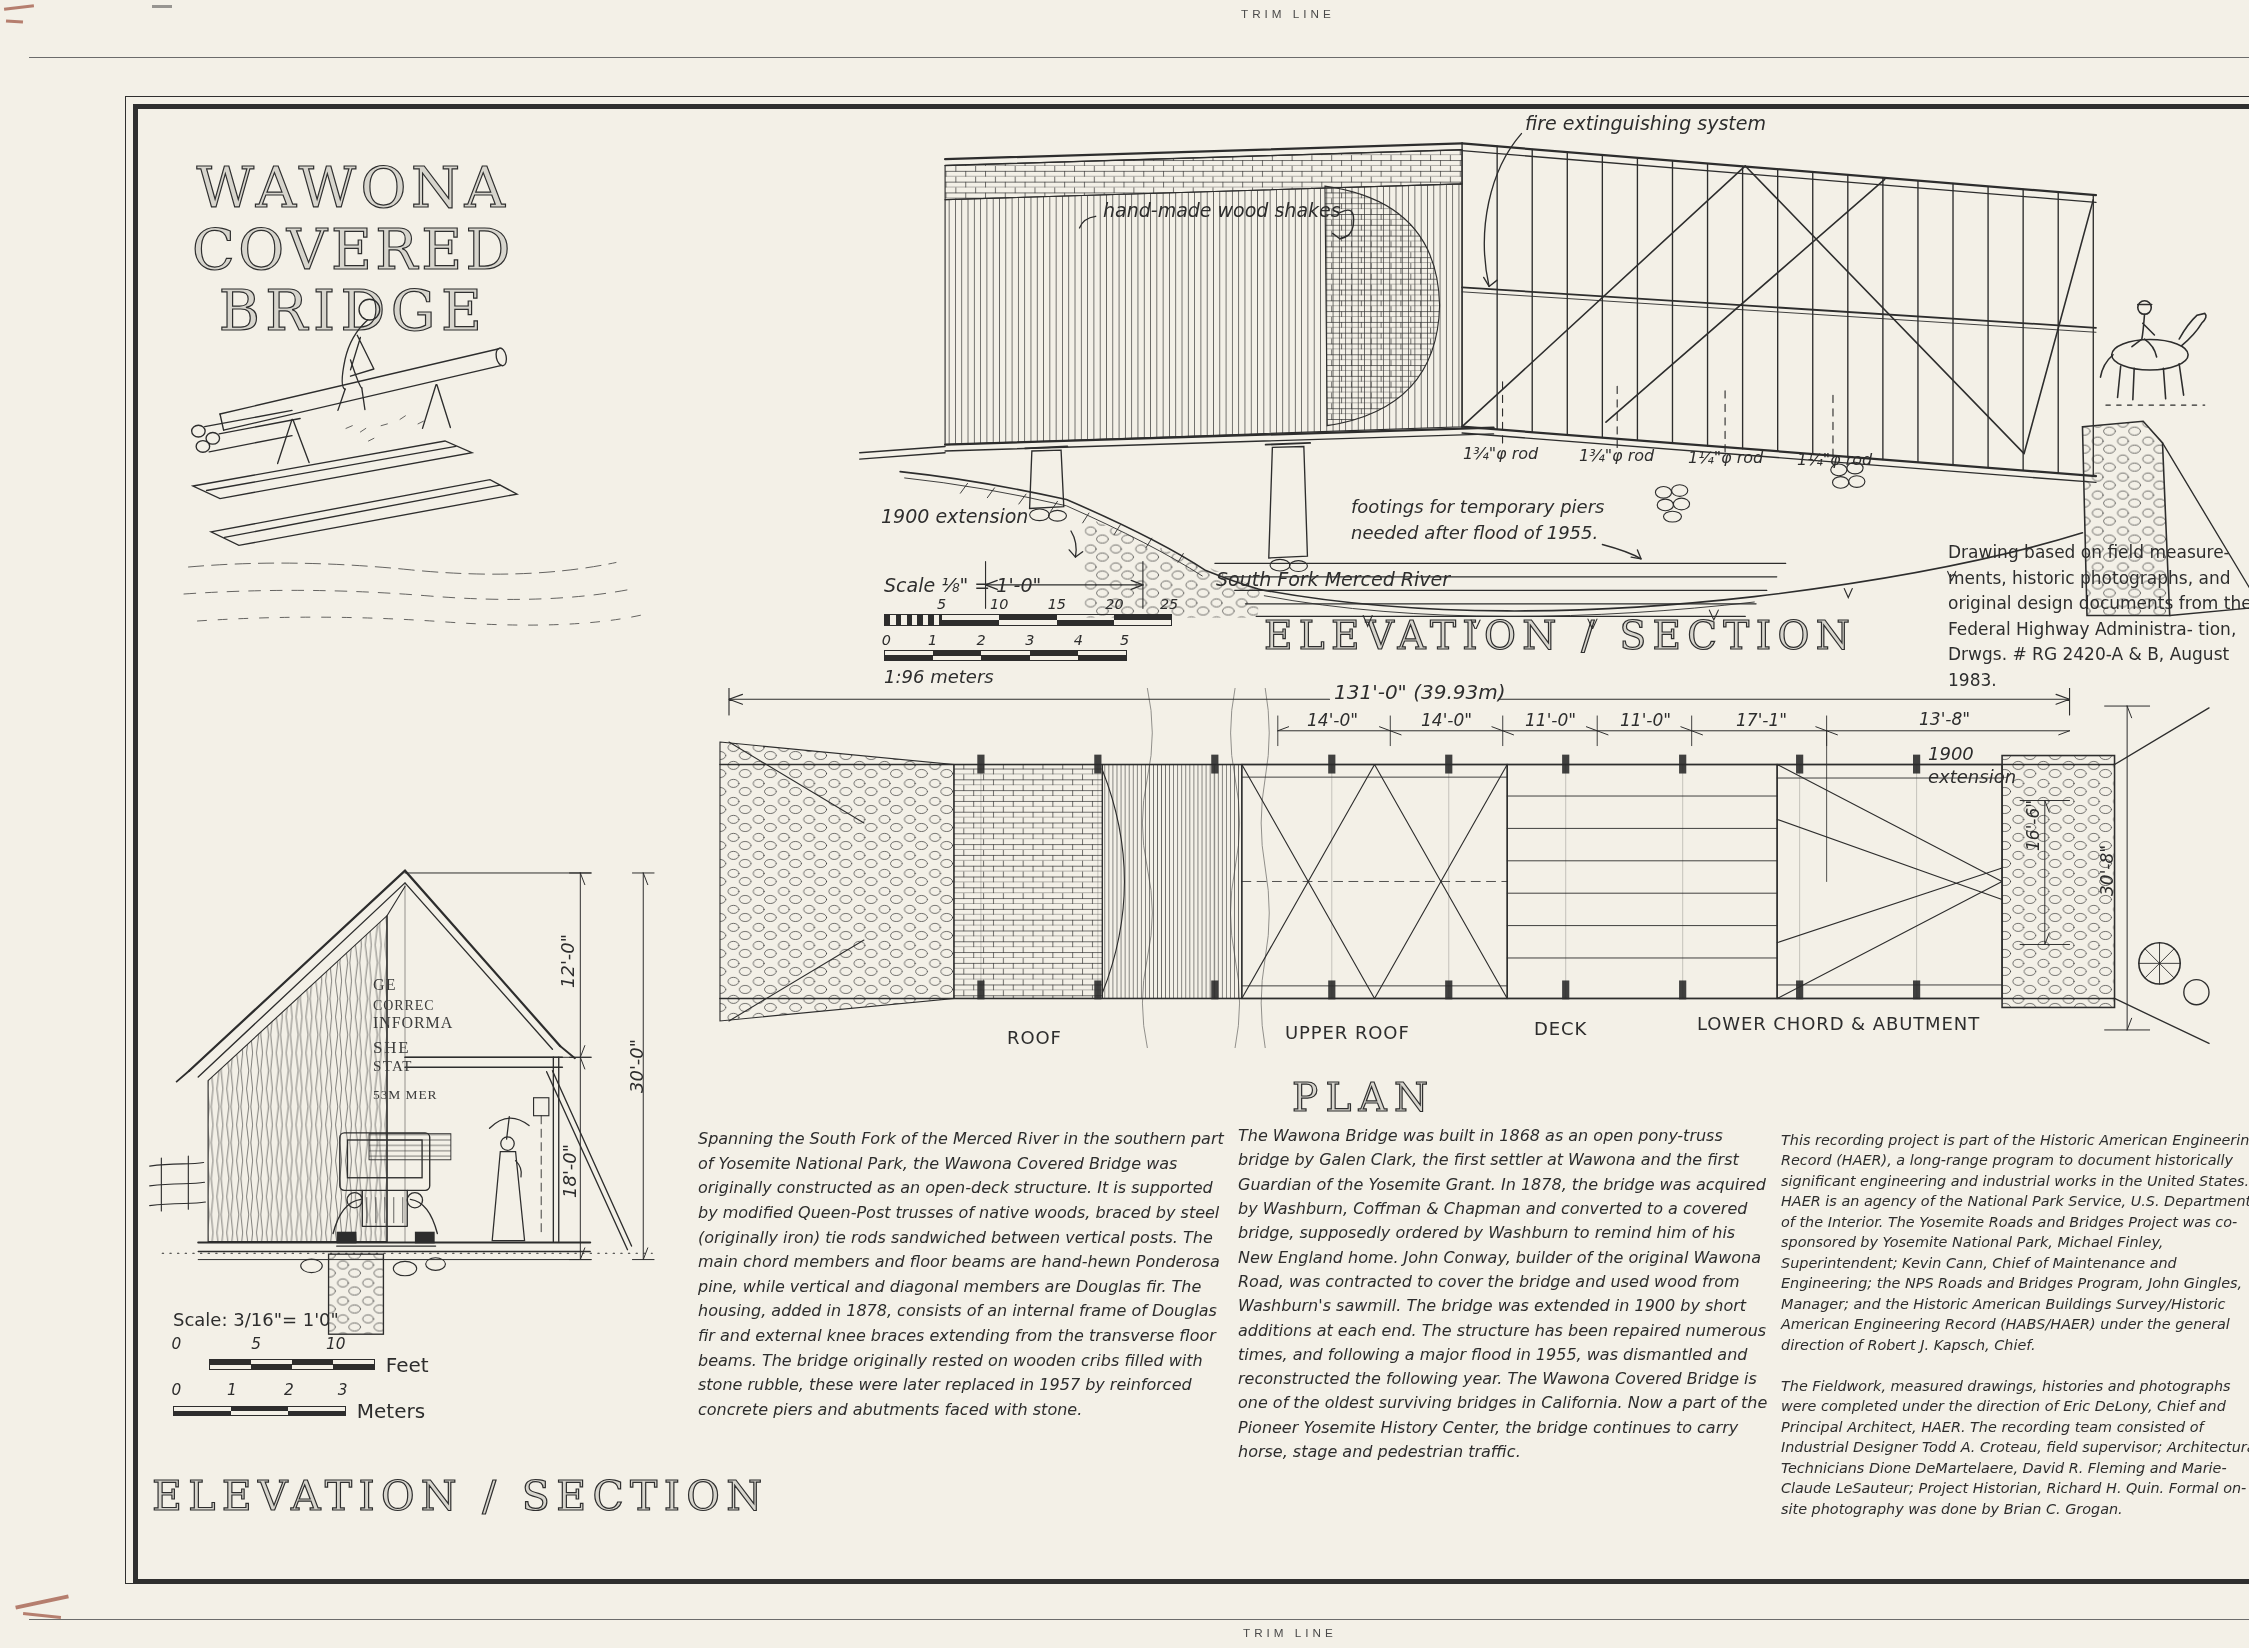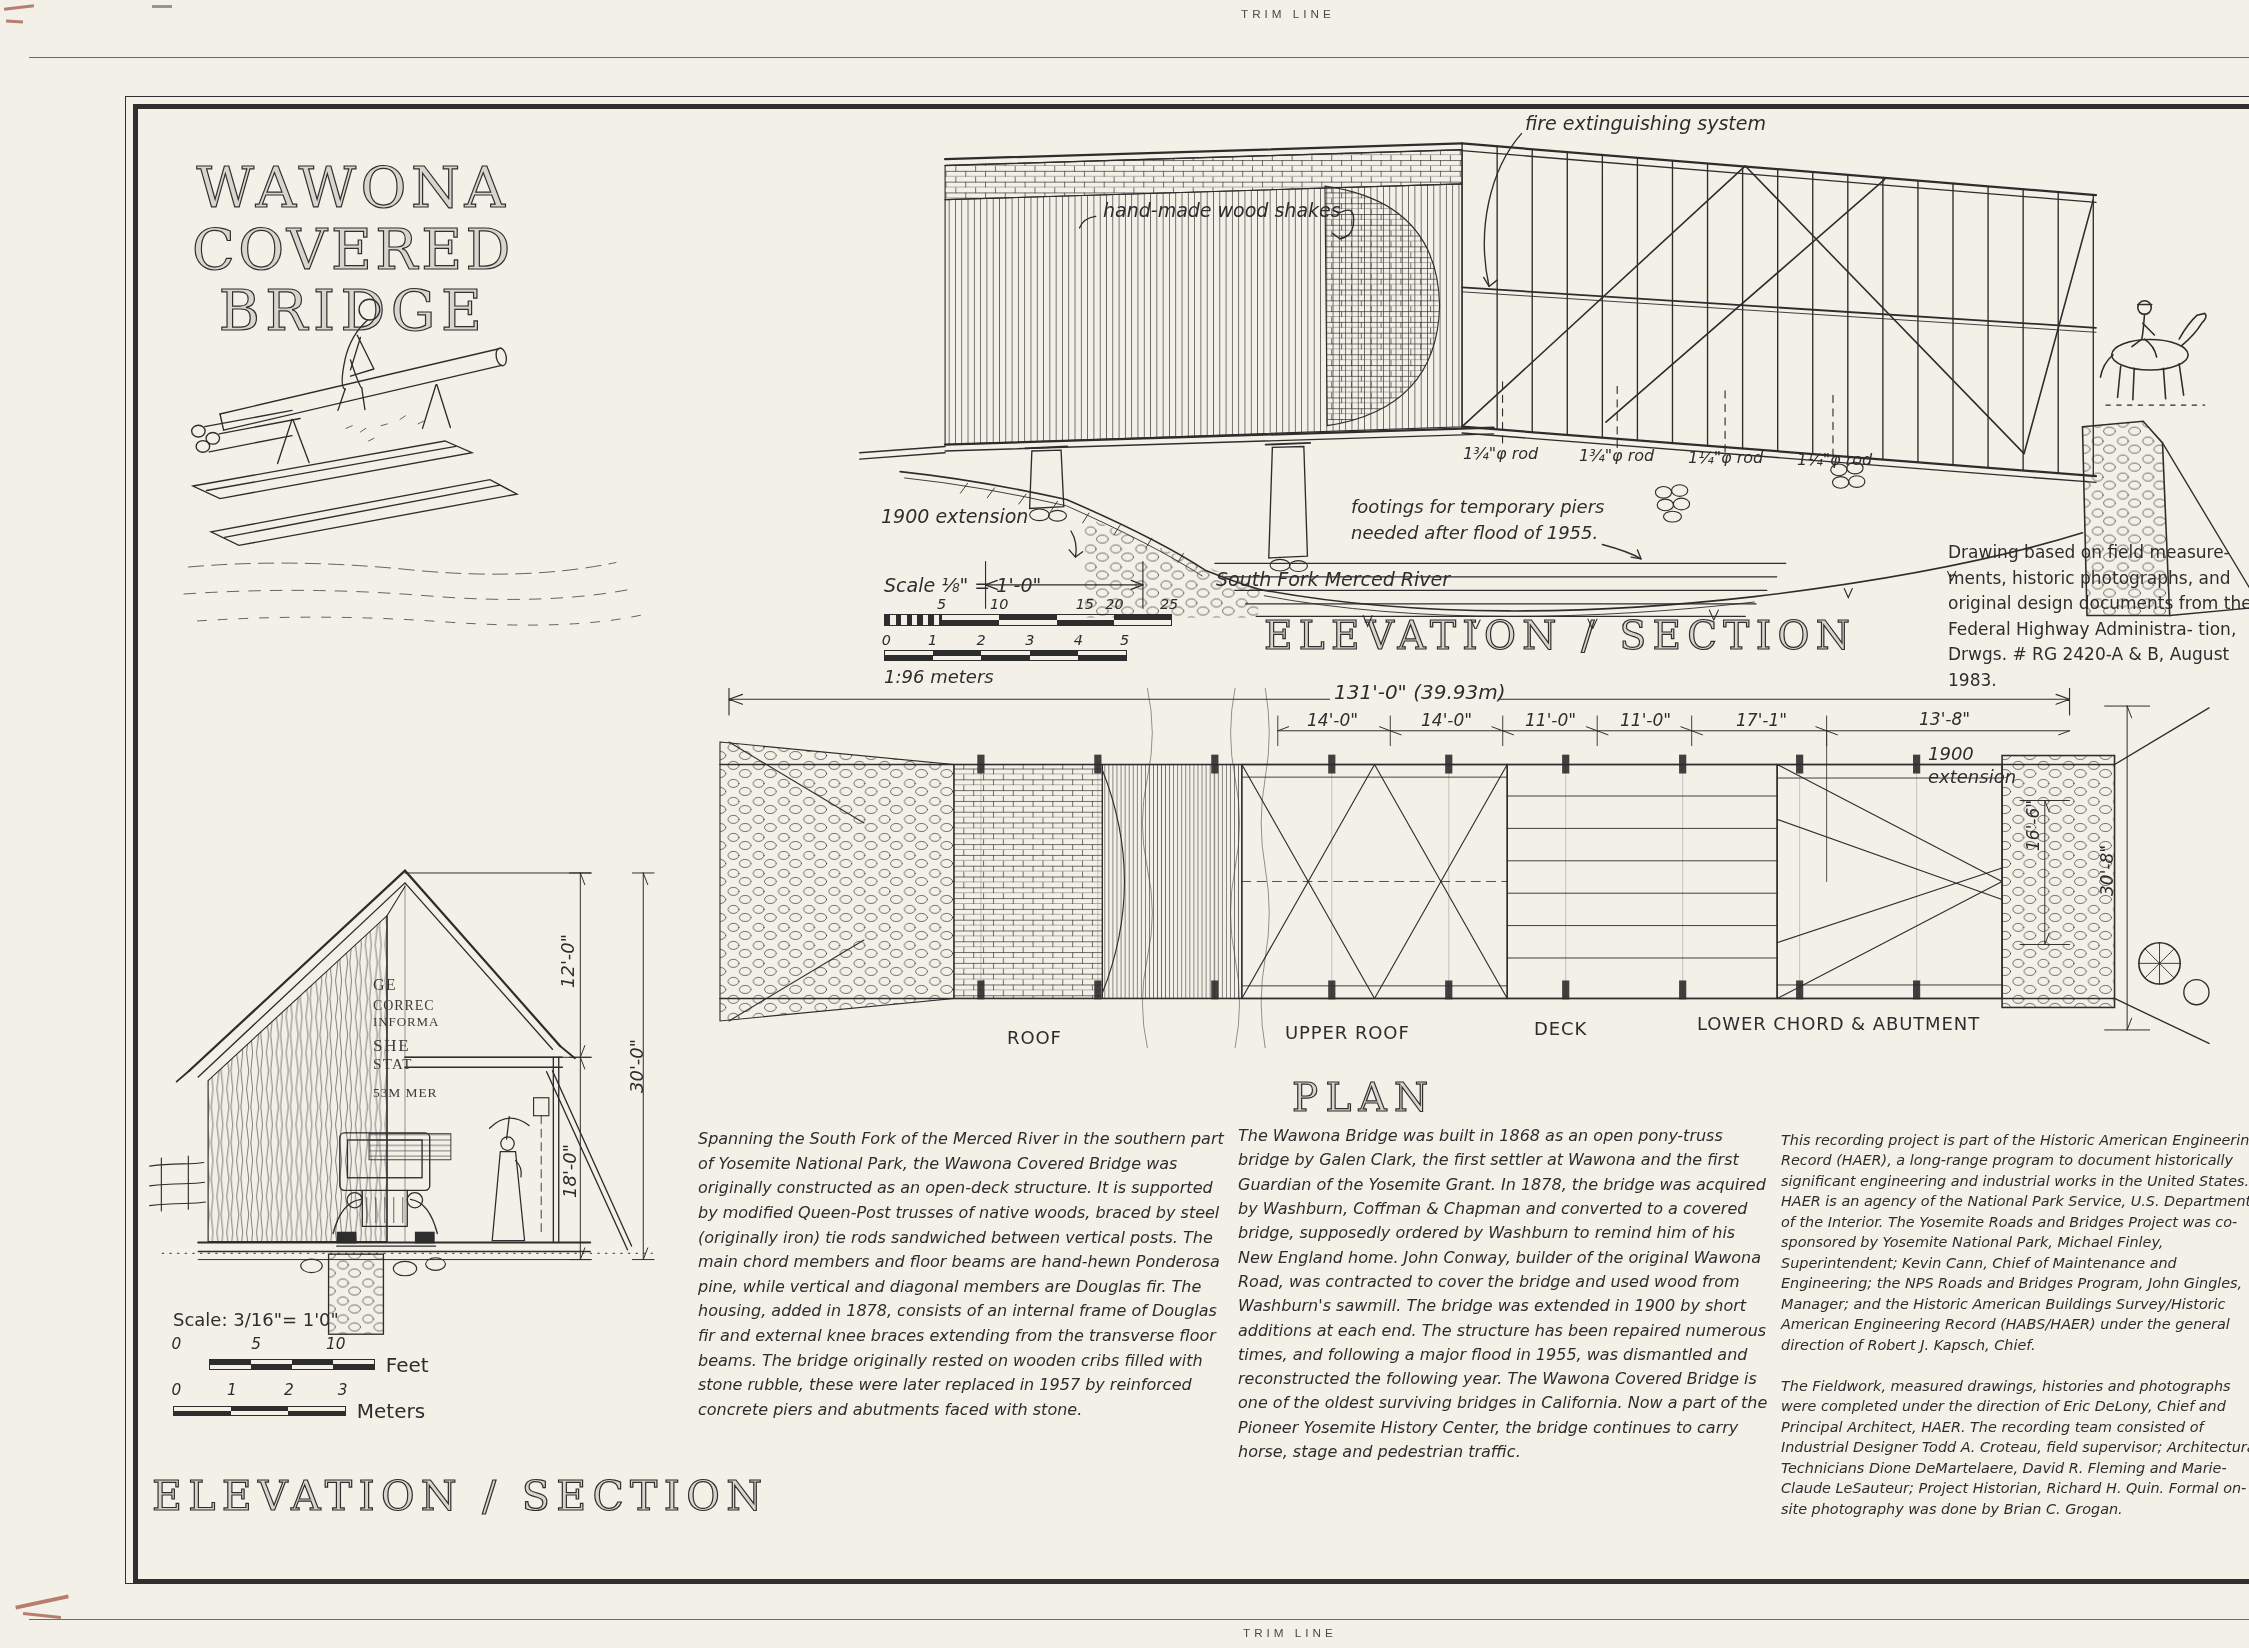--- a/index.html
+++ b/index.html
@@ -196,21 +196,21 @@
   <div class="abs hand script" style="left:1797px;top:450px;font-size:16px;white-space:nowrap;">1¼"φ rod</div>
   <div class="abs hand script" style="left:1351px;top:494px;width:261px;font-size:18px;line-height:1.45;">footings for temporary piers needed after flood of 1955.</div>
   <div class="abs hand script" style="left:1216px;top:568px;font-size:19px;white-space:nowrap;">South Fork Merced River</div>
   <div class="abs hand script" style="left:881px;top:505px;font-size:19px;white-space:nowrap;">1900 extension</div>
 
   <div class="abs" style="left:884px;top:574px;width:315px;">
     <div class="hand script" style="font-size:19px;">Scale ⅛" = 1'-0"</div>
     <div class="ticks hand" style="width:288px;font-size:14.4px;">
       <span style="left:20%;">5</span>
       <span style="left:40%;">10</span>
-      <span style="left:60%;margin-left:28px;">15</span>
+      <span style="left:60%;">15</span>
       <span style="left:80%;">20</span>
       <span style="left:99%;">25</span>
     </div>
     <div class="sbar" style="width:288px;height:11.7px;">
       <div class="cChk"></div>
         <div class="cB"></div>
         <div class="cA"></div>
         <div class="cB"></div>
         <div class="cA"></div>
     </div>
@@ -406,21 +406,21 @@
       <path d="M966,60 H1014 M966,470 H1014 M966,920 H1014"></path>
       <path d="M990,60 l10,26 M990,470 l10,-26 M990,470 l10,26 M990,920 l10,-26"></path>
       <path d="M1130,60 V920 M1106,60 H1154 M1106,920 H1154"></path>
       <path d="M1130,60 l10,26 M1130,920 l10,-26"></path>
     </g>
   </svg>
 
   <div class="abs" style="left:373px;top:976px;width:76px;font-family:'Liberation Serif',serif;color:#3c3c3c;">
     <div style="font-size:16px;letter-spacing:1.3px;margin-bottom:3.6px;">GE</div>
     <div style="font-size:14px;letter-spacing:0.9px;">CORREC</div>
-    <div style="font-size:13px;letter-spacing:0.9px;margin-bottom:6.3px;">INFORMA</div>
+    <div style="font-size:16px;letter-spacing:0.9px;margin-bottom:6.3px;">INFORMA</div>
     <div style="font-size:17px;letter-spacing:1.8px;">SHE</div>
     <div style="font-size:15px;letter-spacing:1.3px;margin-bottom:11.7px;">STAT</div>
     <div style="font-size:13.5px;letter-spacing:0.9px;">53M MER</div>
   </div>
 
   <div class="abs hand script" style="left:557px;top:988px;font-size:18px;transform:rotate(-90deg);transform-origin:left top;white-space:nowrap;">12'-0"</div>
   <div class="abs hand script" style="left:626px;top:1093px;font-size:18px;transform:rotate(-90deg);transform-origin:left top;white-space:nowrap;">30'-0"</div>
   <div class="abs hand script" style="left:559px;top:1198px;font-size:18px;transform:rotate(-90deg);transform-origin:left top;white-space:nowrap;">18'-0"</div>
 
   <div class="abs" style="left:173px;top:1309px;width:369px;">

